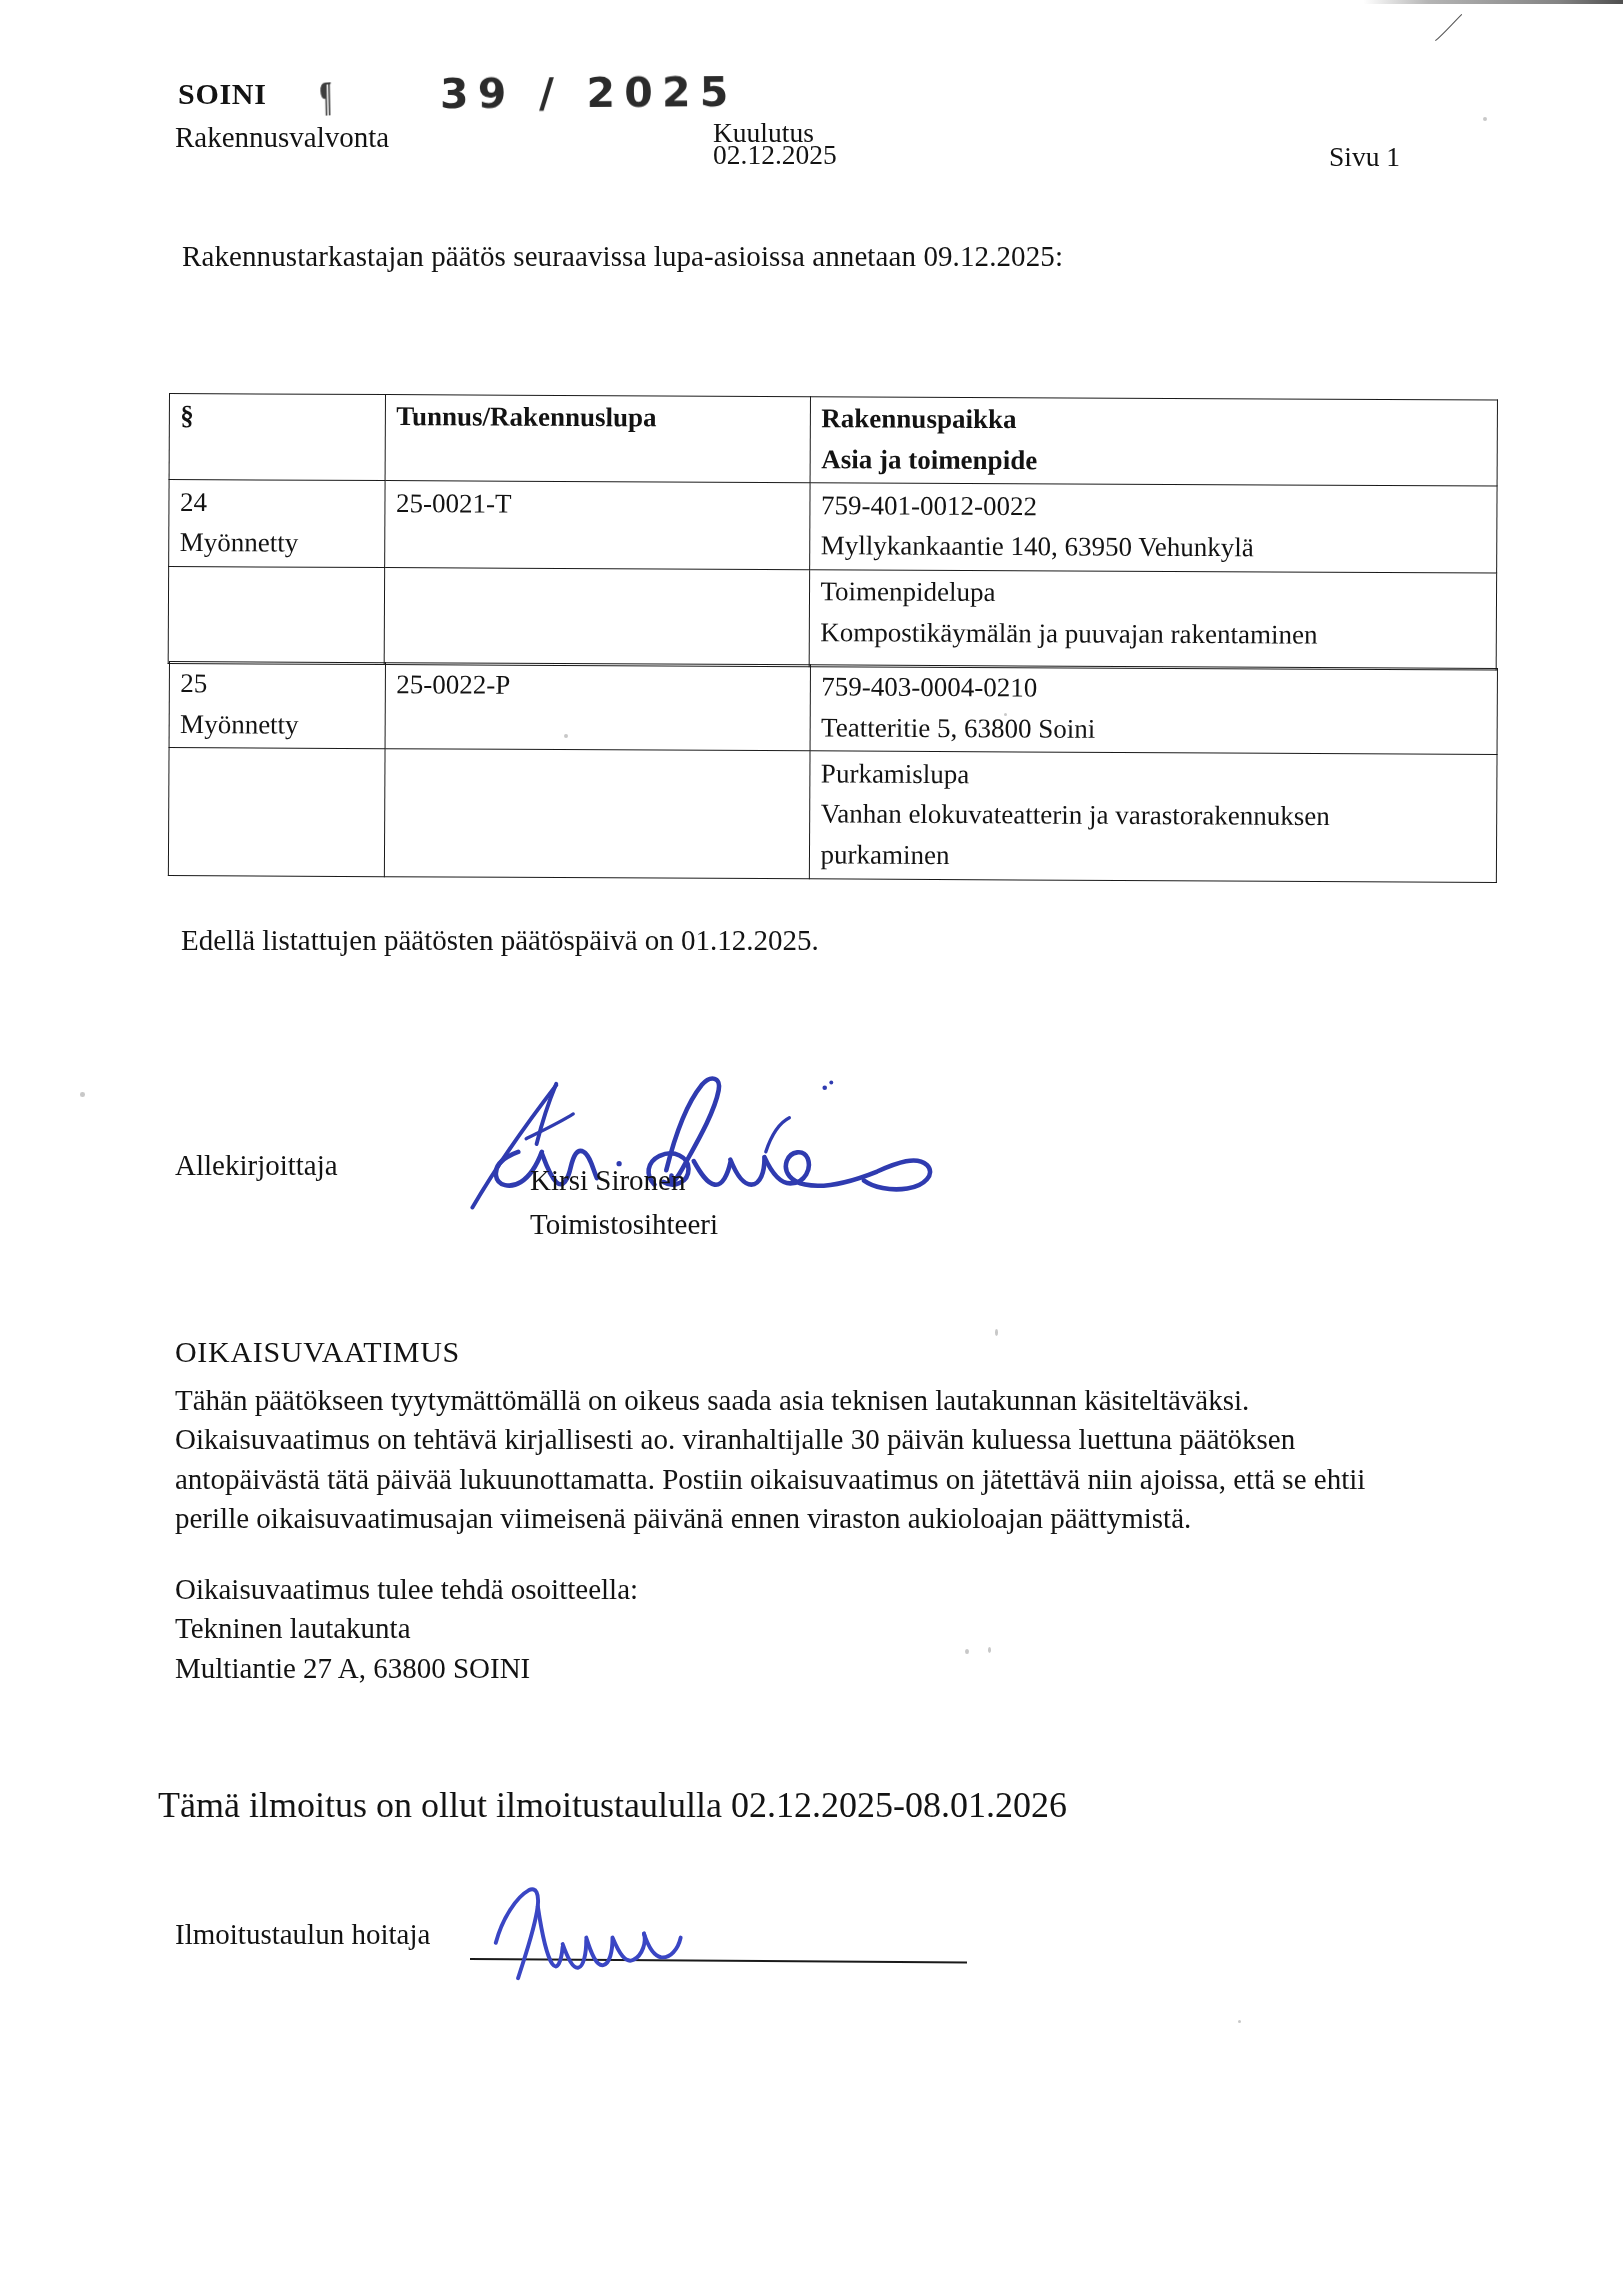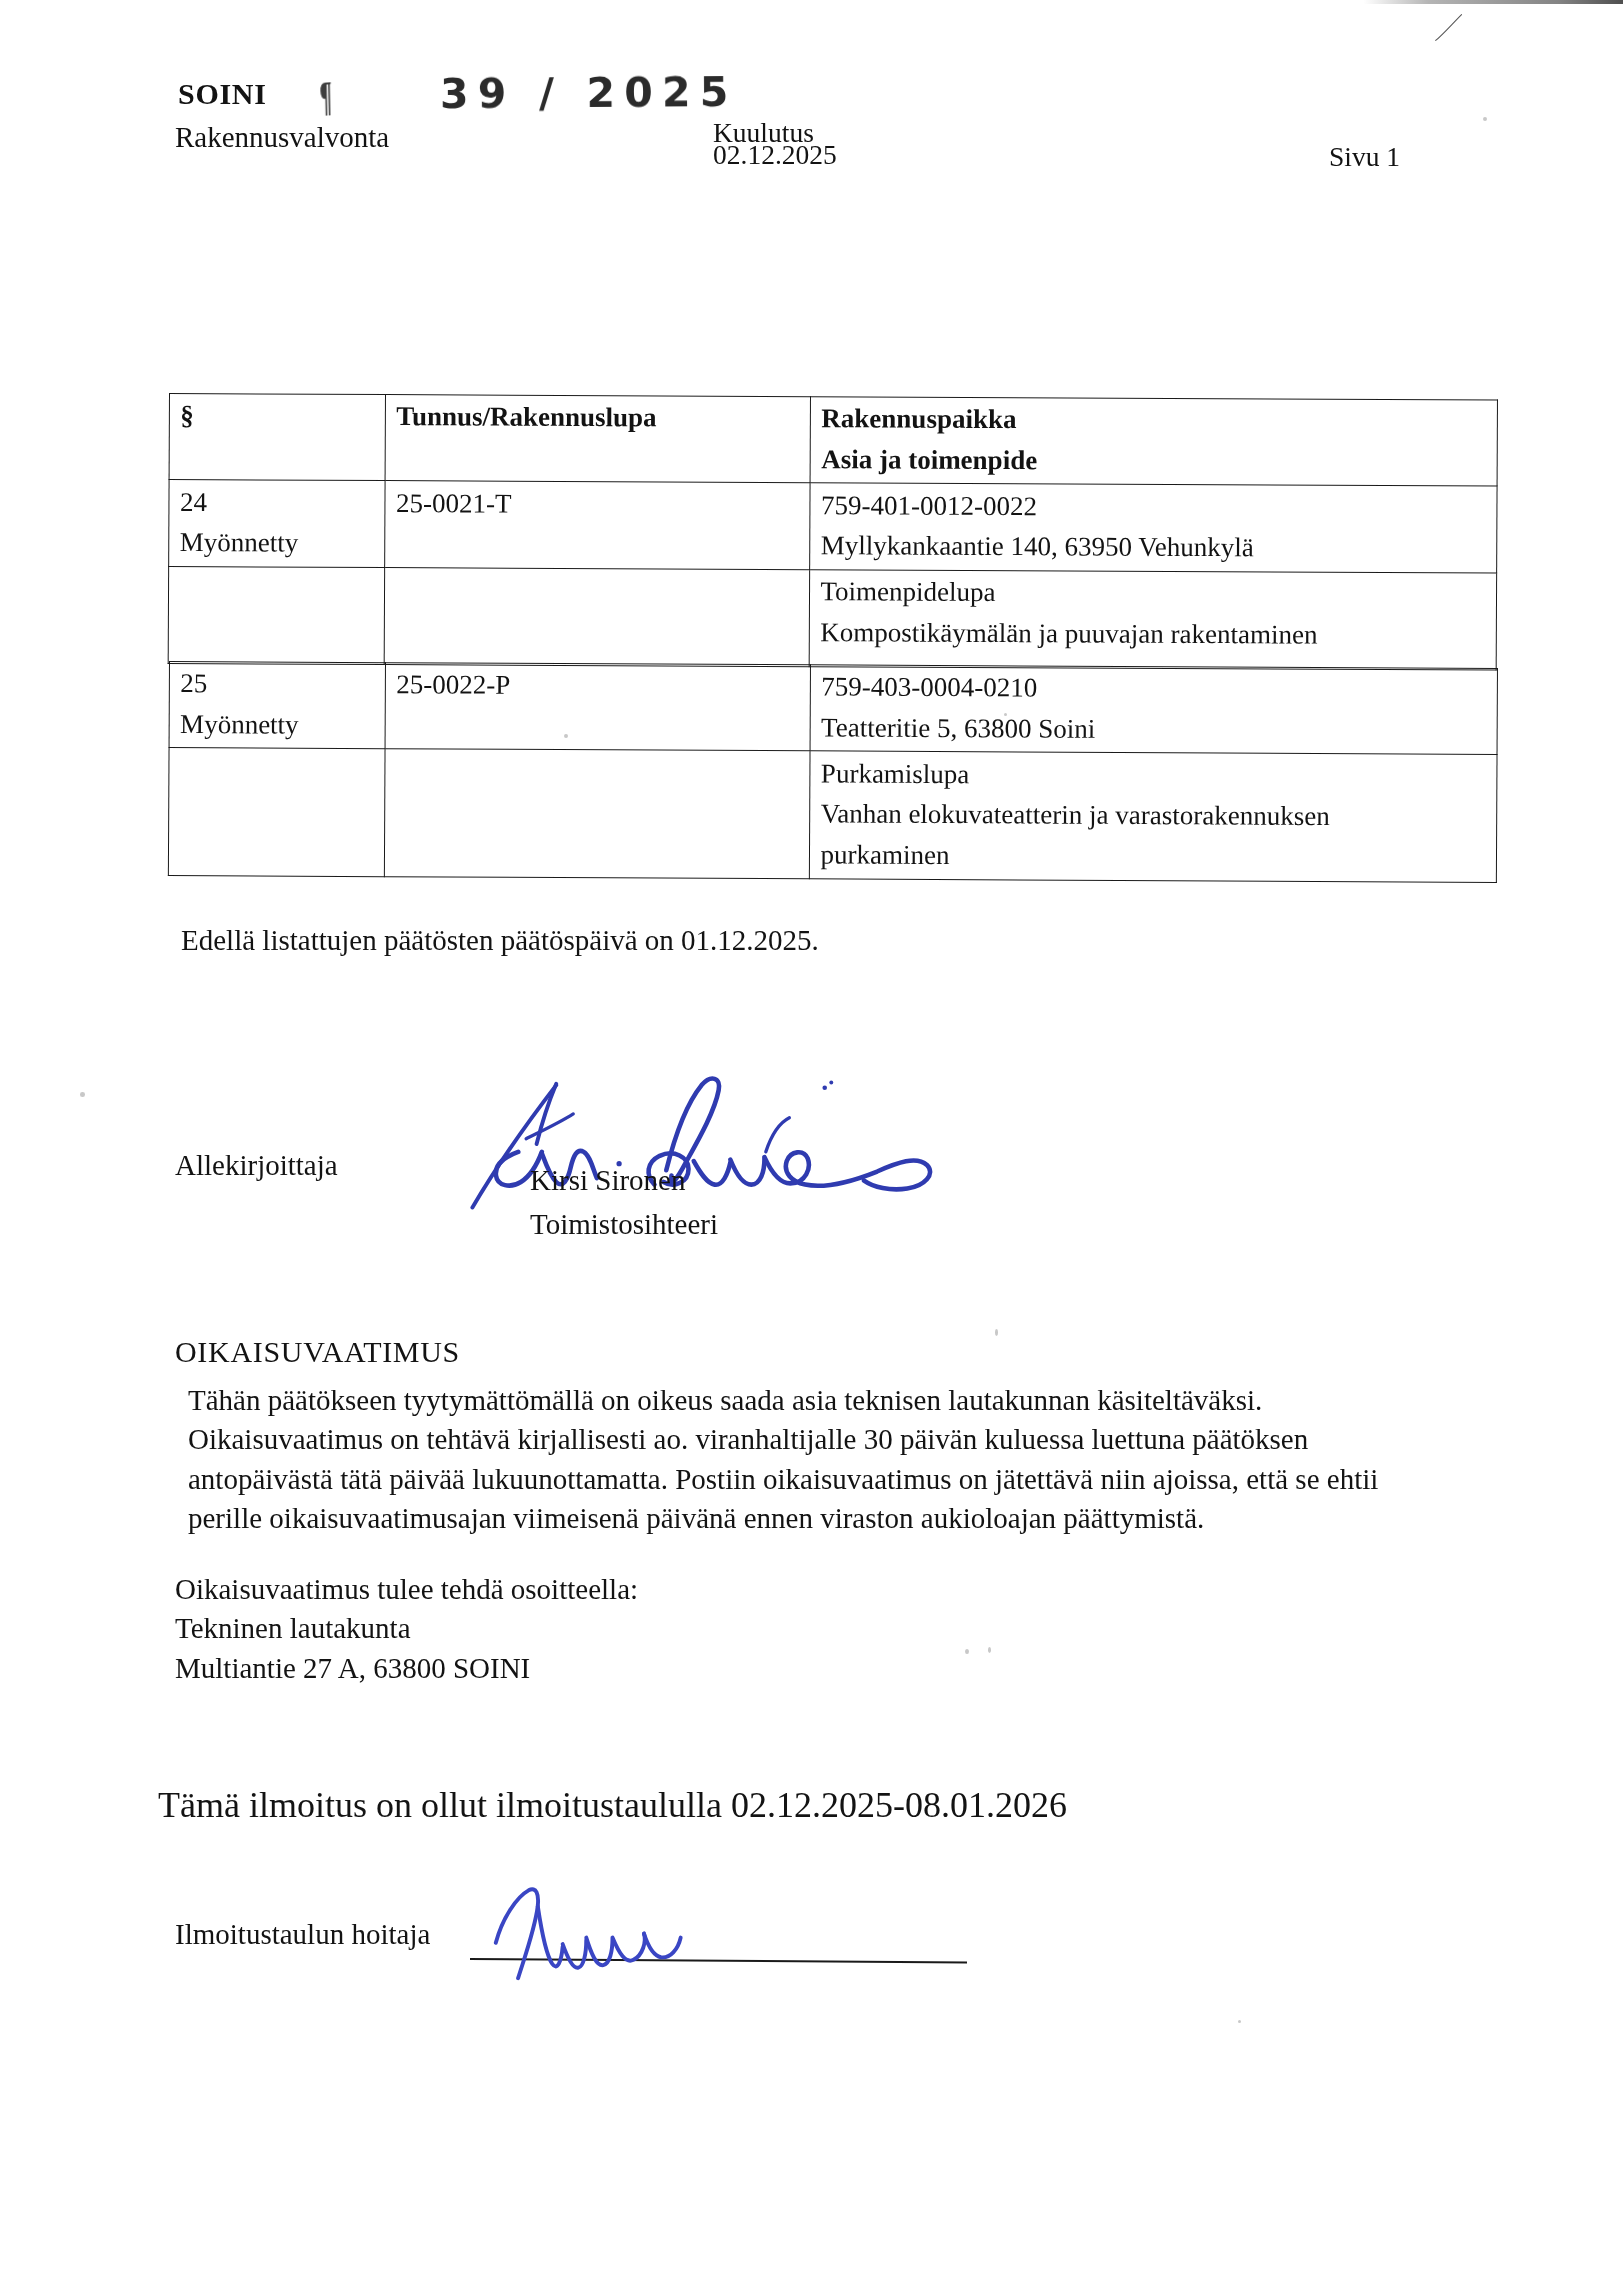--- a/index.html
+++ b/index.html
@@ -171,21 +171,20 @@
     left: 175px; top: 1335px;
     font-size: 30px;
     letter-spacing: 0.7px;
   }
   .oik-body {
     position: absolute;
     left: 175px; top: 1381px;
     width: 1270px;
     font-size: 29px;
     line-height: 1.36;
-    margin-left: 13px;
   }
   .addr-block {
     position: absolute;
     left: 175px; top: 1570px;
     font-size: 29px;
     line-height: 1.36;
   }
   .notice-line {
     position: absolute;
     left: 158px; top: 1784px;
@@ -233,20 +232,21 @@
   </svg>
 
   <div class="hdr-soini">SOINI</div>
   <div class="hdr-rakennusvalvonta">Rakennusvalvonta</div>
   <div class="hdr-stamp-glyph">¶</div>
   <div class="hdr-stampnum">39 / 2025</div>
   <div class="hdr-kuulutus">Kuulutus</div>
   <div class="hdr-date">02.12.2025</div>
   <div class="hdr-sivu">Sivu  1</div>
 
+  <div class="intro-line">Rakennustarkastajan päätös seuraavissa lupa-asioissa annetaan 09.12.2025:</div>
 
   <table class="permit-table tbl-1">
     <colgroup>
       <col class="col-pykala">
         <col class="col-tunnus">
         <col class="col-paikka">
     </colgroup>
     <thead>
       <tr>
         <th>§</th>

